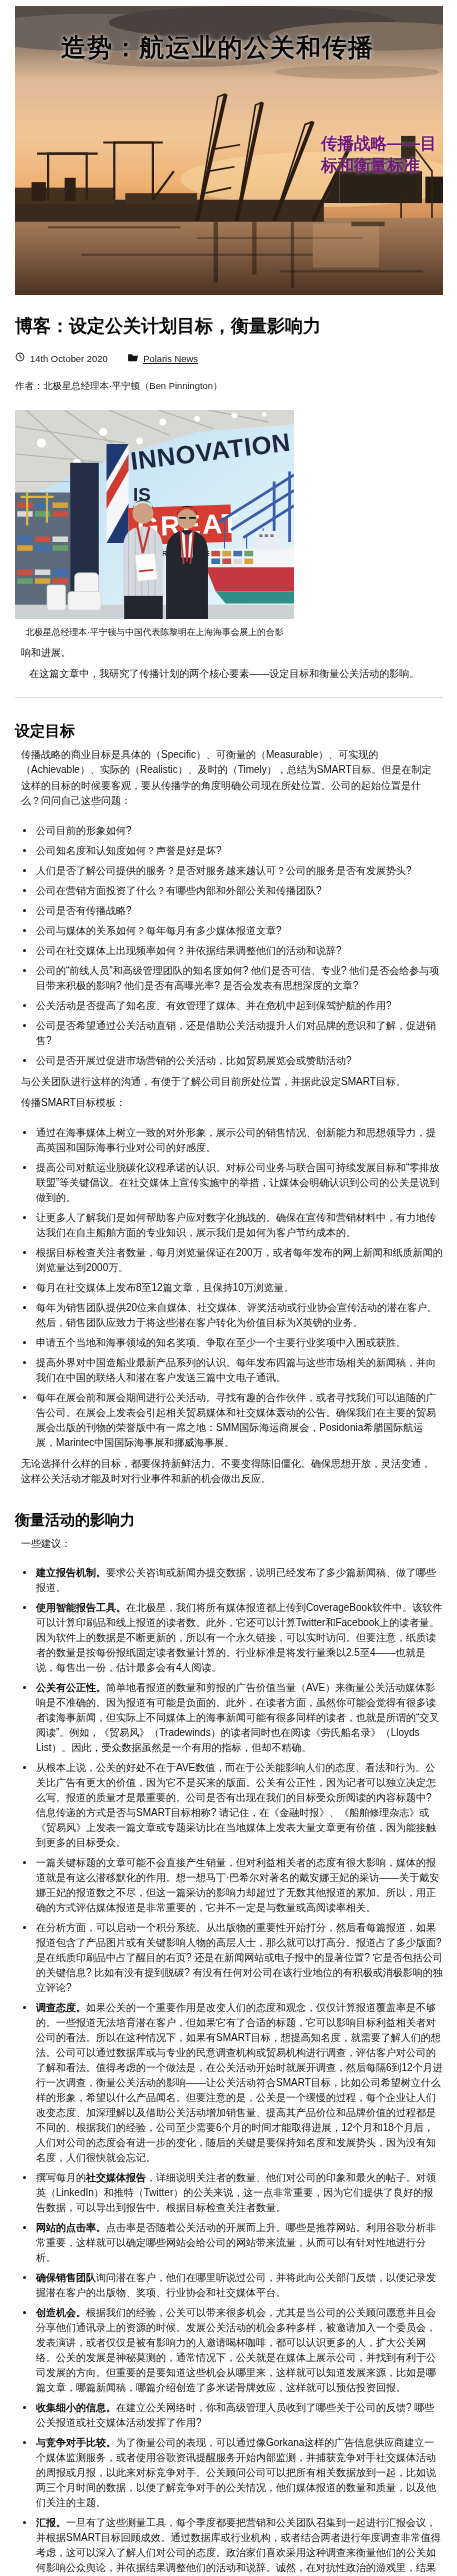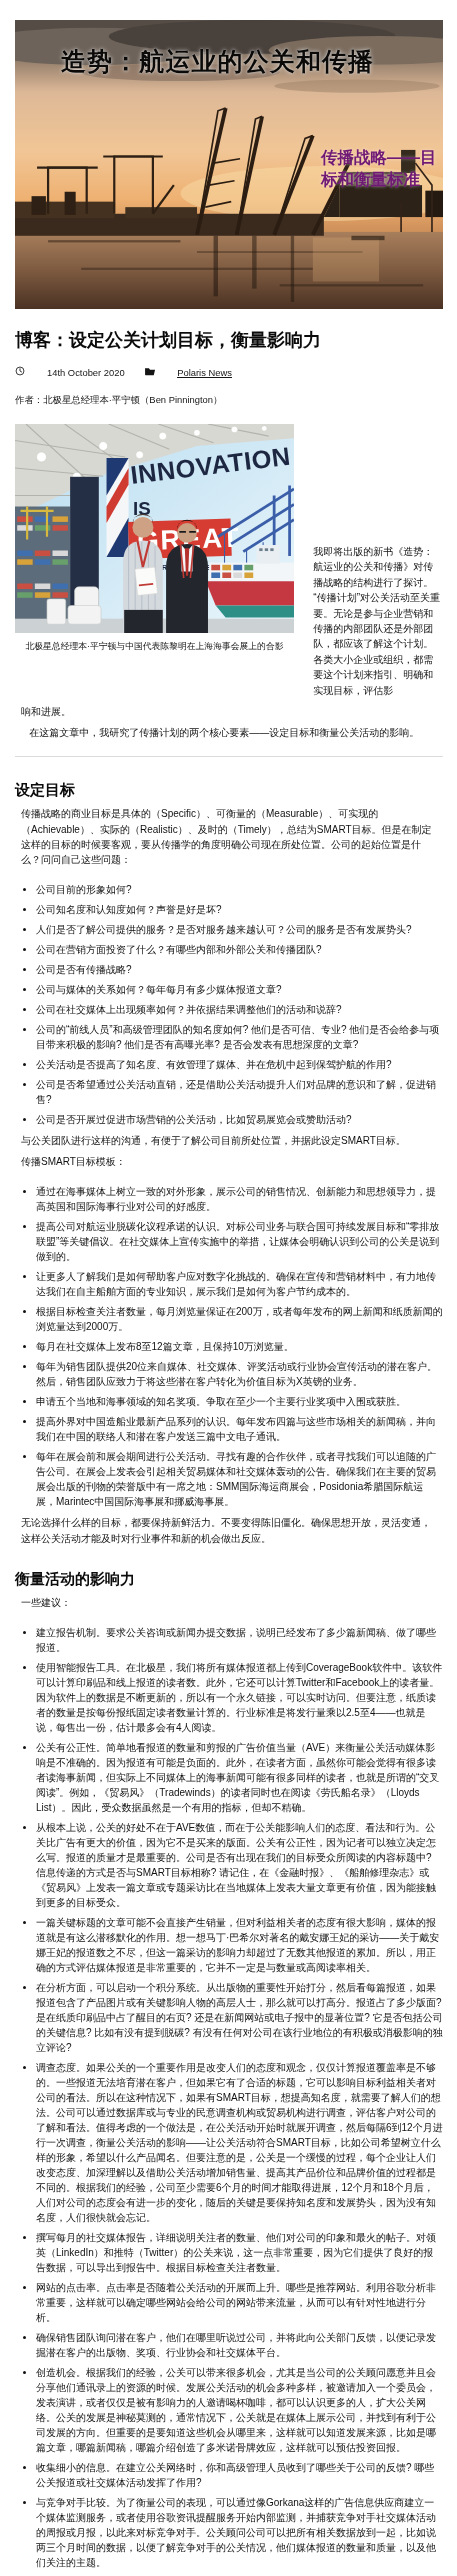--- a/index.html
+++ b/index.html
@@ -1,49 +1,49 @@
 <!DOCTYPE html>
 <html lang="zh" style="font-size:8.8px"><head>
 <meta charset="utf-8">
 <style>
   html,body{margin:0;padding:0;background:#ffffff;}
   body{width:458px;font-family:"Liberation Sans","DejaVu Sans",sans-serif;color:#111;}
   .content{width:428px;margin:0 auto 0 15px;}
   
-  .hero{position:relative;width:428px;height:289px;margin-top:20px;overflow:hidden;background:#e8bd92;}
+  .hero{position:relative;width:428px;height:289px;margin-top:6px;overflow:hidden;background:#e8bd92;}
   .hero svg{display:block;width:428px;height:289px;}
   .hero-title{position:absolute;top:25px;left:46px;font-size:25px;font-weight:700;color:#0c0a08;
     letter-spacing:1.1px;text-shadow:0 0 4.4px rgba(255,255,255,.65),0 0 1.1px rgba(255,255,255,.9);white-space:nowrap;}
   .hero-subtitle{position:absolute;top:127px;left:306px;width:121px;font-size:16.5px;font-weight:700;
     color:#701a75;line-height:21.5px;text-shadow:0 0 3.3px rgba(255,255,255,.5);}
   
   h1.post-title{font-size:18px;line-height:22px;font-weight:700;margin:20.4px 0 0;color:#0b0b0b;}
   .meta{display:flex;align-items:center;margin-top:15px;font-size:9.4px;color:#161616;}
-  .meta .item{display:flex;align-items:center;gap:22px;}
+  .meta .item{display:flex;align-items:center;gap:5px;}
   .meta .item + .item{margin-left:20px;text-decoration:underline;}
   .meta a{color:#161616;text-decoration:underline;}
   .author{margin-top:16px;font-size:9.4px;color:#161616;}
   
   .intro-row{display:flex;margin-top:16.5px;}
   .expo-fig{width:279px;flex:0 0 279px;}
   .expo-art{width:279px;height:209px;overflow:hidden;position:relative;background:#cfe7f4;}
   .expo-art svg{display:block;width:279px;height:209px;}
   .photo-caption{margin-top:7.7px;text-align:center;font-size:8.8px;color:#141414;}
   .intro-col{width:130px;margin-left:19.3px;padding-top:120px;font-size:10px;line-height:15.4px;color:#121212;}
   p.body{font-size:10px;line-height:15.4px;margin:6px;color:#121212;}
   .mt0{margin-top:0;}
   .mt26{margin-top:14.3px;}
   .mt28{margin-top:15.4px;}
   .mt32{margin-top:17.6px;}
   .indent1{text-indent:8.3px;}
   hr.divider{border:none;border-top:0.6px solid #dcdcdc;margin:15.4px 0 0;}
   h2.section{font-size:15px;line-height:20px;font-weight:700;margin:23px 0 0;color:#0b0b0b;}
   ul.blist{margin:14.3px 0 0;padding:0 0 0 21px;}
   ul.blist li{font-size:10px;line-height:15px;margin:0 0 5px;color:#121212;}
-  ul.blist li b{font-weight:400;margin-top:36px;}
+  ul.blist li b{font-weight:700;margin-top:36px;}
 </style>
 </head>
 <body>
 
 <div class="content">
 
   <div class="hero">
     <svg viewBox="0 0 776 525" preserveAspectRatio="none">
       <defs>
         <linearGradient id="sky" x1="0" y1="0" x2="0" y2="1">
@@ -290,21 +290,20 @@
             <path d="M298 196 h12 m6 0 h12" stroke="#1a1a1a" stroke-width="3"></path>
             <path d="M274 380 V 260 q0 -40 38 -42 q38 2 38 42 V 380 z" fill="#23262c"></path>
             <polygon points="302,220 312,232 322,220 322,268 302,268" fill="#f4f5f6"></polygon>
             <polygon points="308,226 316,226 314,276 310,276" fill="#b6302c"></polygon>
             <path d="M300 220 L306 280 M324 220 L318 280" stroke="#c03a36" stroke-width="3" fill="none"></path>
           </g>
         </svg>
       </div>
       <figcaption class="photo-caption">北极星总经理本·平宁顿与中国代表陈黎明在上海海事会展上的合影</figcaption>
     </figure>
-    <div class="intro-col">我即将出版的新书《造势：航运业的公关和传播》对传播战略的结构进行了探讨。“传播计划”对公关活动至关重要。无论是参与企业营销和传播的内部团队还是外部团队，都应该了解这个计划。各类大小企业或组织，都需要这个计划来指引、明确和实现目标，评估影</div>
   </div>
 
   <p class="body mt0">响和进展。</p>
 
   <p class="body mt32 indent1">在这篇文章中，我研究了传播计划的两个核心要素——设定目标和衡量公关活动的影响。</p>
 
   <hr class="divider">
 
   <h2 class="section">设定目标</h2>
 

